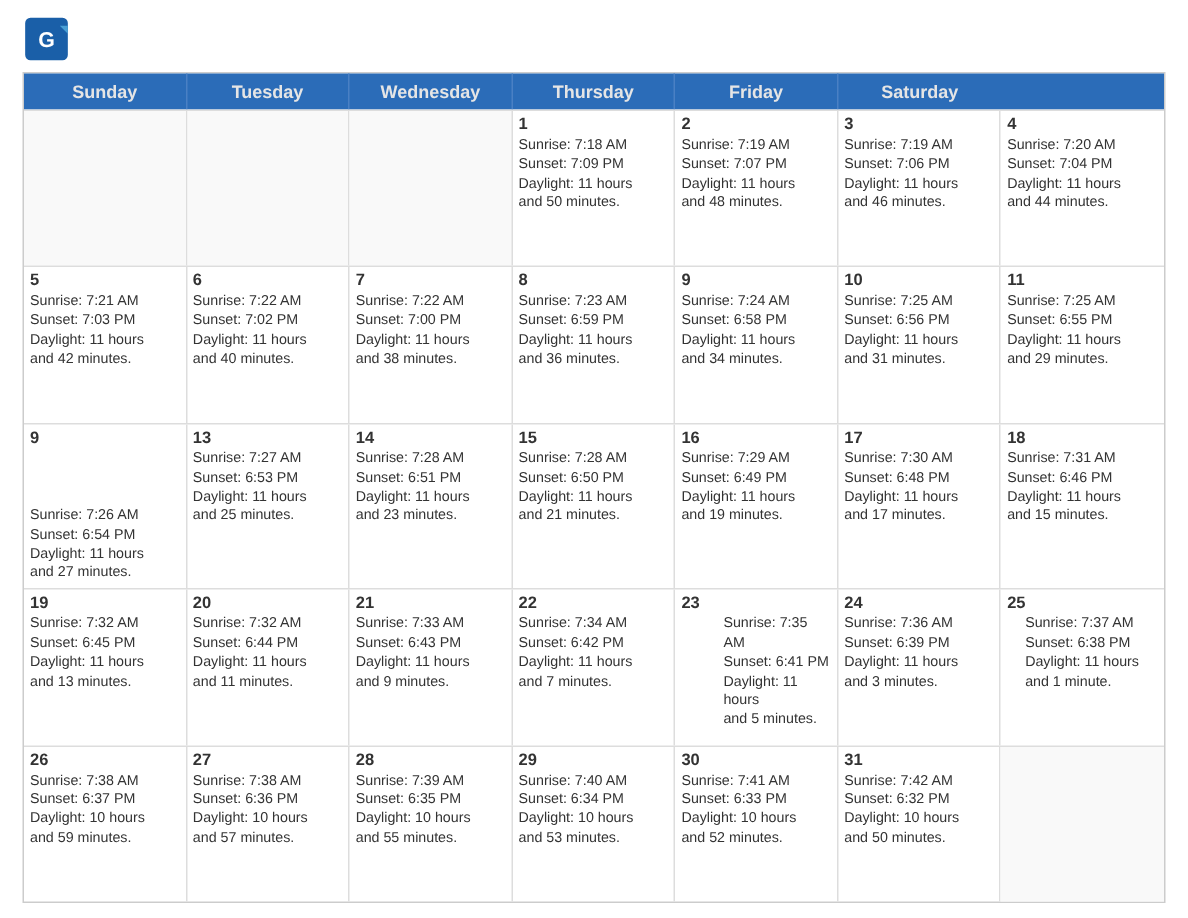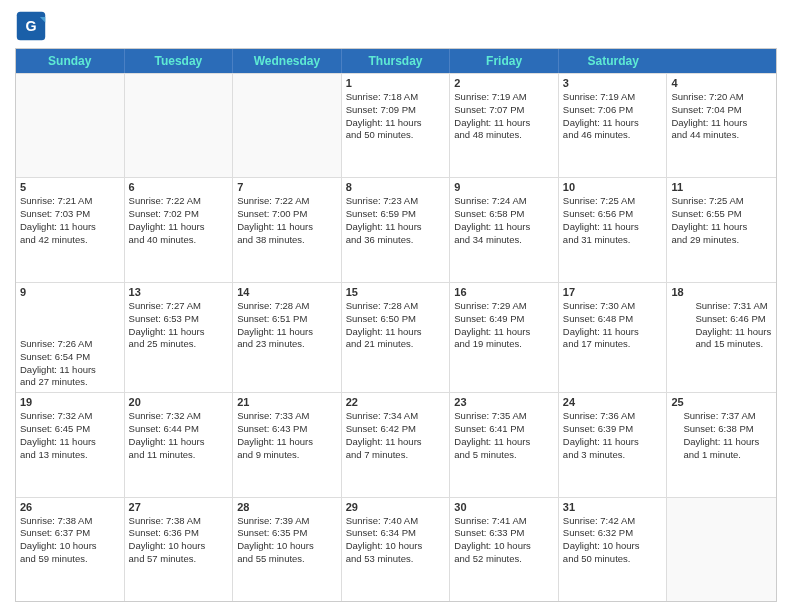--- a/index.html
+++ b/index.html
@@ -58,21 +58,21 @@
       display: flex;
       flex-direction: column;
       border: 1px solid #ccc;
     }
     .cal-header {
       display: grid;
       grid-template-columns: repeat(7, 1fr);
       background: #2b6cb8;
     }
     .cal-header-cell {
-      color: #5eead4;
+      color: #e5e5e5;
       font-weight: bold;
       font-size: 12px;
       padding: 5px 4px;
       text-align: center;
       border-right: 1px solid #4a80c4;
     }
     .cal-header-cell:last-child { border-right: none; }
     .cal-body {
       flex: 1;
       display: flex;
@@ -258,21 +258,21 @@
           </div>
           <div class="cal-cell">
             <span class="day-num">17</span>
             <div class="day-info" style="white-space: pre-line;">Sunrise: 7:30 AM
 Sunset: 6:48 PM
 Daylight: 11 hours
 and 17 minutes.</div>
           </div>
           <div class="cal-cell">
             <span class="day-num">18</span>
-            <div class="day-info" style="white-space: pre-line; margin-left: 24px;">Sunrise: 7:31 AM
+            <div class="day-info" style="white-space: pre-line;">Sunrise: 7:31 AM
 Sunset: 6:46 PM
 Daylight: 11 hours
 and 15 minutes.</div>
           </div>
         </div>
         <div class="cal-row">
           <div class="cal-cell">
             <span class="day-num">19</span>
             <div class="day-info" style="white-space: pre-line;">Sunrise: 7:32 AM
 Sunset: 6:45 PM
@@ -295,21 +295,21 @@
           </div>
           <div class="cal-cell">
             <span class="day-num">22</span>
             <div class="day-info" style="white-space: pre-line;">Sunrise: 7:34 AM
 Sunset: 6:42 PM
 Daylight: 11 hours
 and 7 minutes.</div>
           </div>
           <div class="cal-cell">
             <span class="day-num">23</span>
-            <div class="day-info" style="white-space: pre-line;">Sunrise: 7:35 AM
+            <div class="day-info" style="white-space: pre-line; margin-left: 28px;">Sunrise: 7:35 AM
 Sunset: 6:41 PM
 Daylight: 11 hours
 and 5 minutes.</div>
           </div>
           <div class="cal-cell">
             <span class="day-num">24</span>
             <div class="day-info" style="white-space: pre-line;">Sunrise: 7:36 AM
 Sunset: 6:39 PM
 Daylight: 11 hours
 and 3 minutes.</div>

